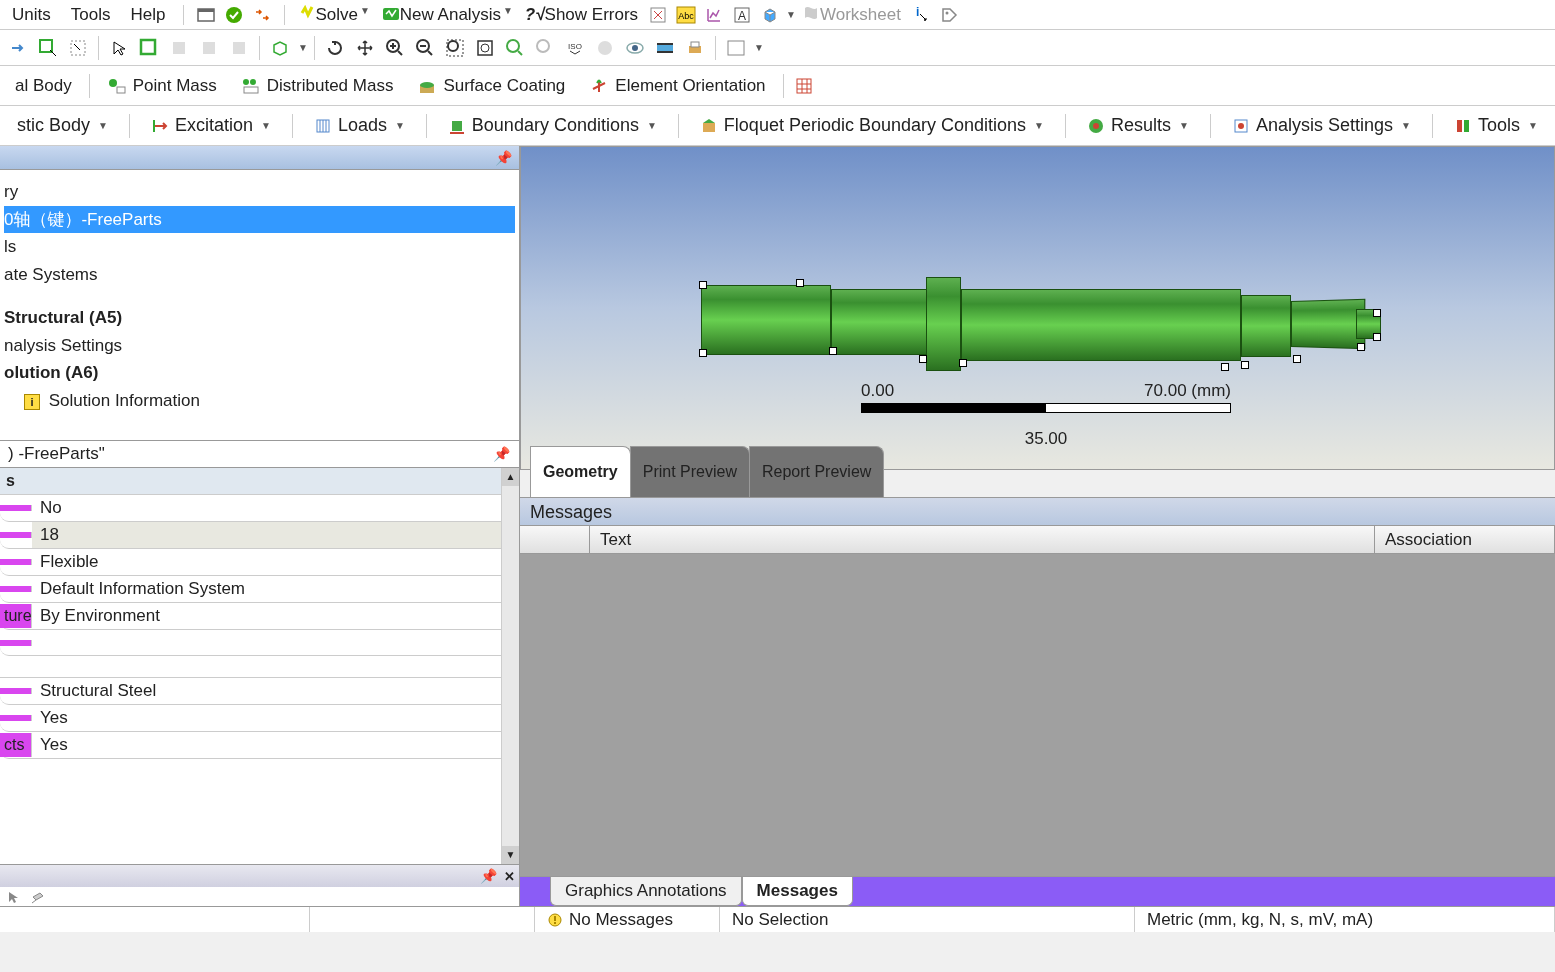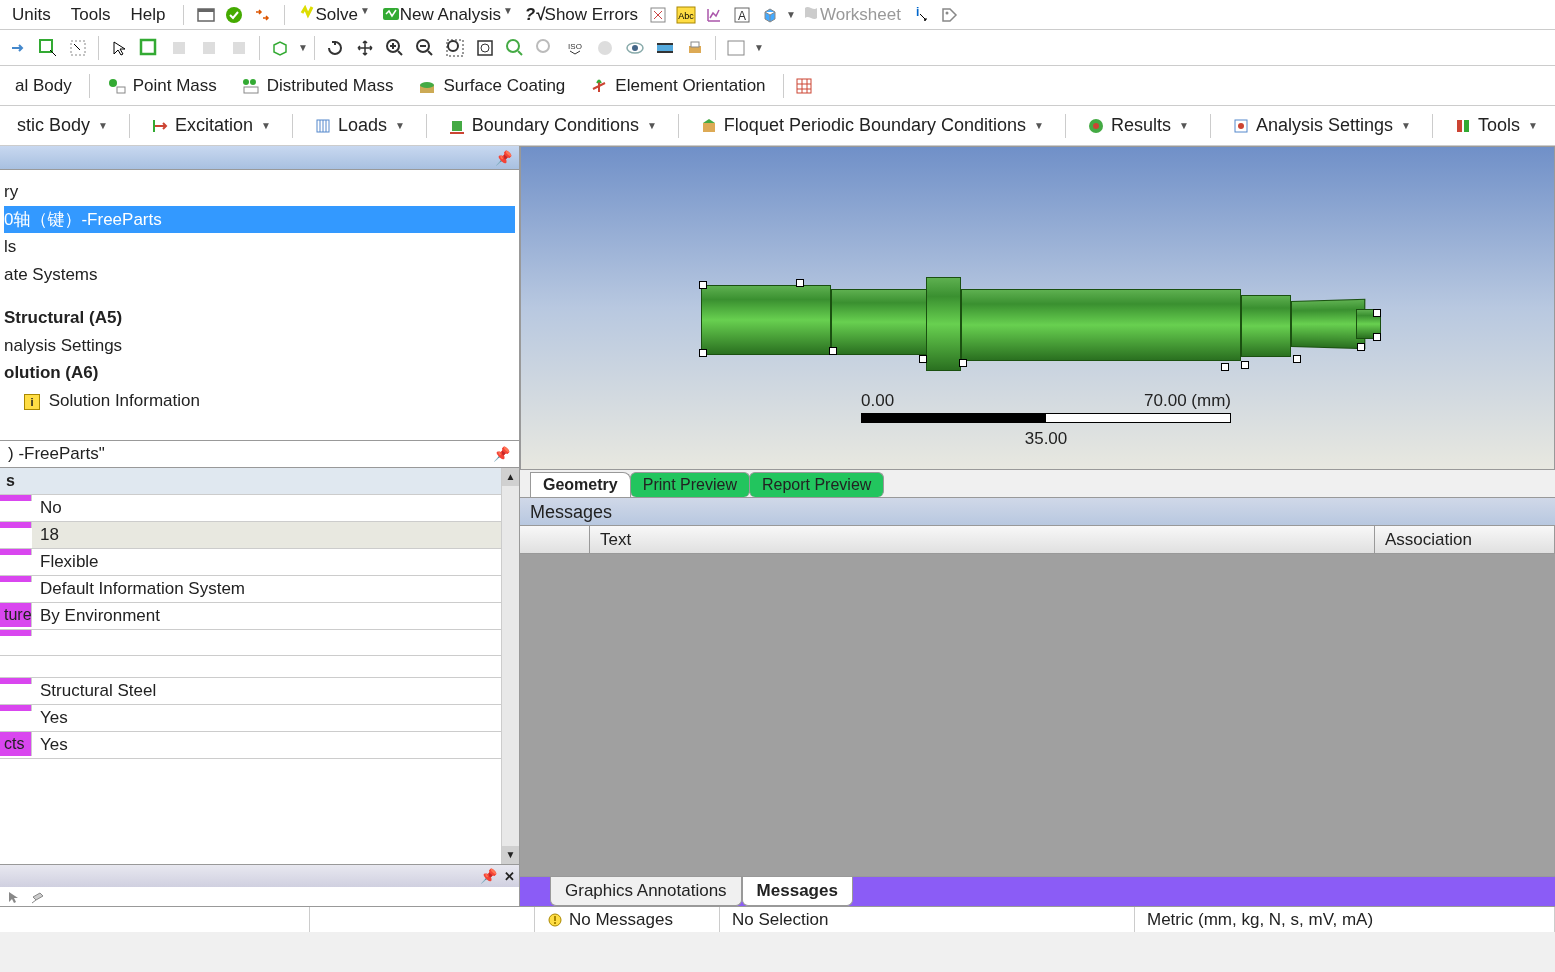--- a/index.html
+++ b/index.html
@@ -36,48 +36,48 @@
 .tree-item.bold { font-weight: bold; }
 .tree-indent1 { padding-left: 0px; }
 .tree-indent2 { padding-left: 0px; }
 
 
 .details-header { height: 28px; background: #fff; border-top: 1px solid #999; border-bottom: 1px solid #999; display: flex; align-items: center; justify-content: space-between; padding: 0 8px; font-size: 17px; }
 .details-body { flex: 1; background: #fff; overflow: auto; position: relative; }
 .details-scroll { position: absolute; right: 0; top: 0; bottom: 0; width: 18px; background: #e8e8e8; border-left: 1px solid #ccc; }
 .details-scroll .up { position: absolute; top: 0; width: 100%; height: 18px; background: #d0d0d0; text-align: center; font-size: 10px; line-height: 18px; }
 .details-scroll .down { position: absolute; bottom: 0; width: 100%; height: 18px; background: #d0d0d0; text-align: center; font-size: 10px; line-height: 18px; }
-.prop-row { display: flex; border-bottom: 1px solid #ccc; min-height: 26px; align-items: flex-start; }
+.prop-row { display: flex; border-bottom: 1px solid #ccc; min-height: 26px; align-items: center; border-radius: 9px; }
 .prop-label { width: 32px; border-right: 1px solid #ccc; padding: 3px 4px; background: #d946ef; font-size: 16px; overflow: hidden; white-space: nowrap; }
 .prop-value { flex: 1; padding: 3px 8px; font-size: 17px; margin-right: 18px; }
 .prop-row.shaded .prop-value { background: #e8e8e0; }
 .prop-group { background: #e0e8f0; padding: 4px 6px; font-weight: bold; font-size: 16px; border-bottom: 1px solid #ccc; }
 
 
 .small-panel { height: 42px; background: #fff; border-top: 1px solid #999; display: flex; flex-direction: column; }
 .small-panel-header { height: 22px; background: linear-gradient(#e8e8f0, #d0d0e0); display: flex; justify-content: flex-end; align-items: center; padding-right: 4px; gap: 6px; font-size: 13px; }
 .small-panel-body { flex: 1; background: #fff; padding: 2px 6px; display: flex; align-items: center; gap: 10px; }
 
 
 .viewport { flex: 1; background: linear-gradient(#7090c8 0%, #b8c8e0 50%, #e8e8e0 100%); position: relative; border: 1px solid #999; }
 .shaft { position: absolute; left: 180px; top: 128px; width: 680px; height: 100px; }
 .shaft-seg { position: absolute; background: linear-gradient(#5eb050 0%, #3a9030 20%, #68d050 50%, #2a7020 100%); border: 1px solid #1a5010; }
 .sel-handle { position: absolute; width: 8px; height: 8px; background: #fff; border: 1px solid #000; }
 .scale-bar { position: absolute; bottom: 20px; left: 340px; width: 370px; font-size: 17px; }
 .scale-labels { display: flex; justify-content: space-between; margin-bottom: 2px; }
 .scale-rect { display: flex; height: 10px; border: 1px solid #000; }
 .scale-black { flex: 1; background: #000; }
 .scale-white { flex: 1; background: #fff; }
-.scale-mid { text-align: center; margin-top: 6px; }
+.scale-mid { text-align: center; margin-top: 16px; }
 
 
 .view-tabs { height: 28px; background: #f0f0f0; border-bottom: 1px solid #999; display: flex; align-items: flex-end; padding-left: 10px; }
-.view-tab { padding: 3px 12px; border: 1px solid #999; border-bottom: none; background: #fff; margin-right: -1px; cursor: pointer; font-size: 16px; border-radius: 0 8px 0 0; position: relative; }
+.view-tab { padding: 16px 12px; border: 1px solid #999; border-bottom: none; background: #fff; margin-right: -1px; cursor: pointer; font-size: 16px; border-radius: 0 8px 0 0; position: relative; }
 .view-tab.active { font-weight: bold; z-index: 2; }
-.view-tab.inactive { background: #22c55e; border-radius: 6px; }
+.view-tab.inactive { background: #737373; }
 
 
 .msg-header { height: 28px; background: linear-gradient(#d0d8e8, #b8c8e0); padding: 4px 10px; font-size: 18px; border-bottom: 1px solid #999; }
 .msg-cols { height: 28px; background: linear-gradient(#f8f8f8, #e0e0e0); display: flex; border-bottom: 1px solid #999; }
 .msg-col { border-right: 1px solid #999; padding: 4px 10px; font-size: 17px; }
 .msg-body { flex: 1; background: #a0a0a0; min-height: 180px; }
 
 
 .bottom-tabs { height: 30px; background: #8b5cf6; border-top: 1px solid #999; display: flex; align-items: center; padding-left: 30px; text-align: right; }
 .btab { padding: 4px 14px; border: 1px solid #999; border-top: none; cursor: pointer; font-size: 17px; background: #f0f0f0; border-radius: 0 0 6px 6px; }

